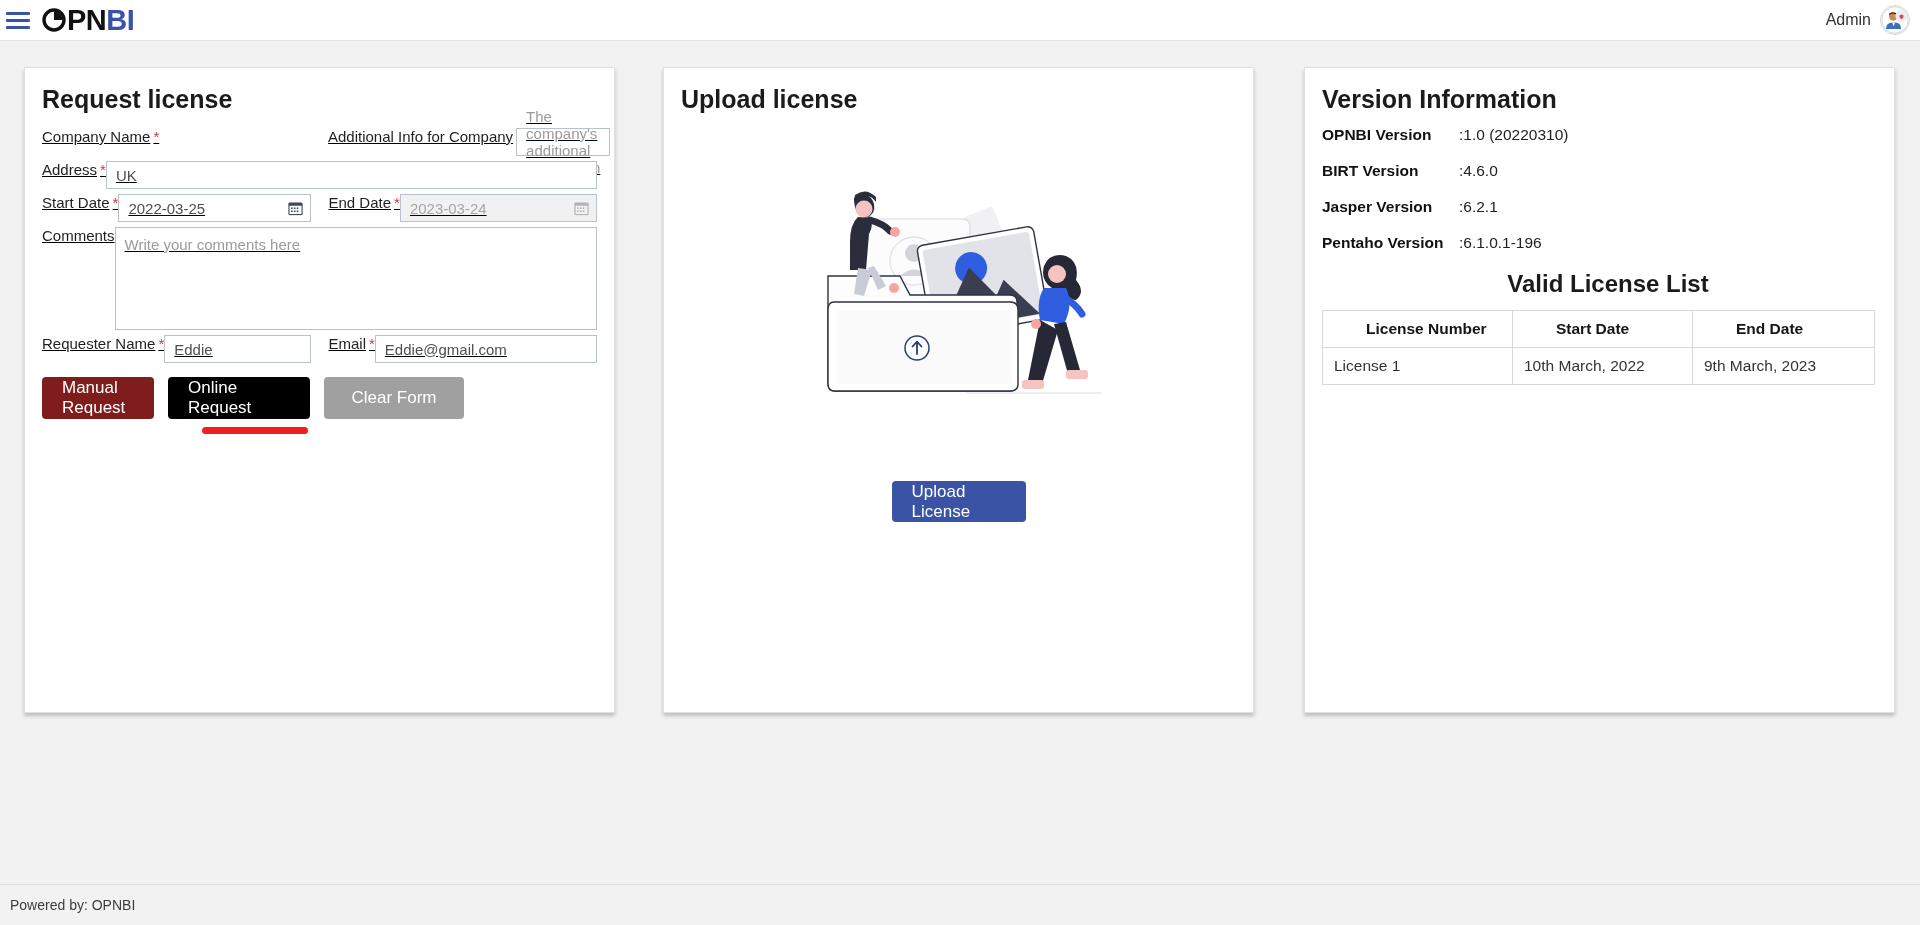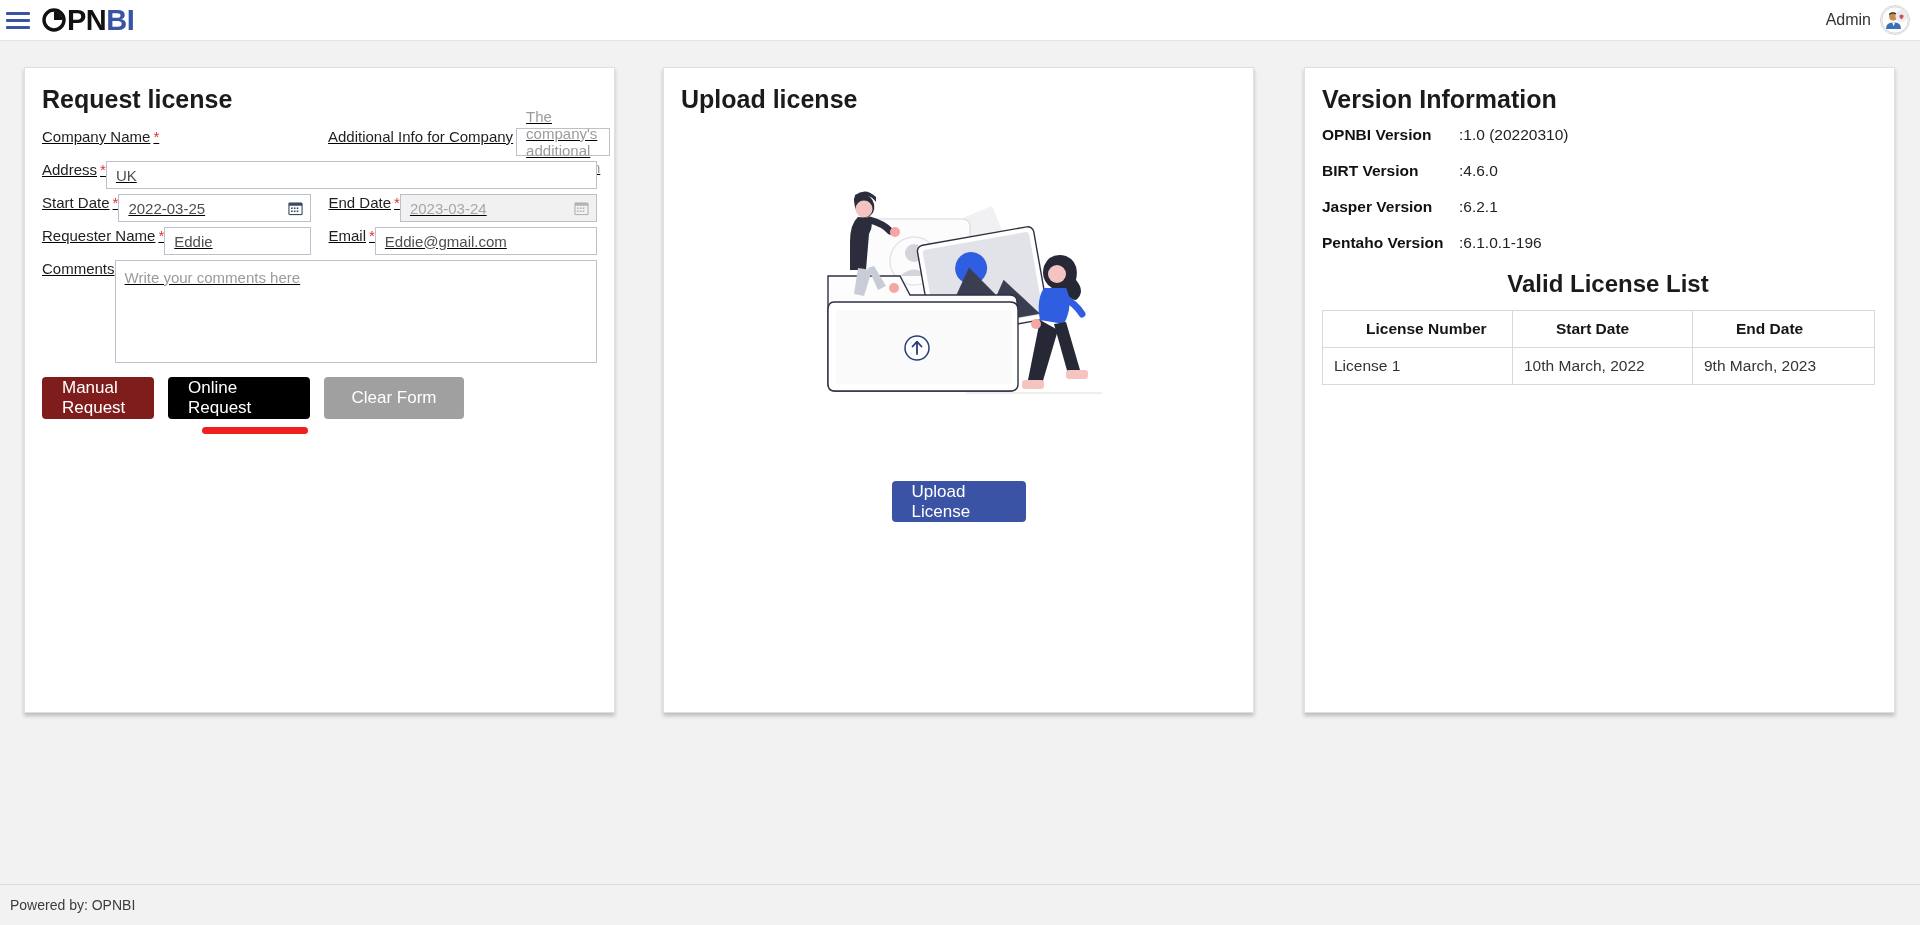--- a/index.html
+++ b/index.html
@@ -266,38 +266,38 @@
                 <rect x="3.3" y="10.6" width="1.7" height="1.7" fill="#b3b3b3"></rect>
                 <rect x="6.3" y="10.6" width="1.7" height="1.7" fill="#b3b3b3"></rect>
                 <rect x="9.3" y="10.6" width="1.7" height="1.7" fill="#b3b3b3"></rect>
               </svg>
             </span>
           </div>
         </div>
       </div>
 
       <div class="row">
-        <div class="field half">
-          <div class="field-label"><span>Requester Name</span><span class="req">*</span></div>
-          <div class="inp-wrap">
-            <div class="inp">Eddie</div>
-          </div>
-        </div>
-        <div class="field half">
-          <div class="field-label"><span>Email</span><span class="req">*</span></div>
-          <div class="inp-wrap">
-            <div class="inp">Eddie@gmail.com</div>
-          </div>
-        </div>
-      </div>
-
-      <div class="row">
         <div class="field full">
           <div class="field-label"><span>Comments</span></div>
           <div class="textarea">Write your comments here</div>
+        </div>
+      </div>
+
+      <div class="row">
+        <div class="field half">
+          <div class="field-label"><span>Requester Name</span><span class="req">*</span></div>
+          <div class="inp-wrap">
+            <div class="inp">Eddie</div>
+          </div>
+        </div>
+        <div class="field half">
+          <div class="field-label"><span>Email</span><span class="req">*</span></div>
+          <div class="inp-wrap">
+            <div class="inp">Eddie@gmail.com</div>
+          </div>
         </div>
       </div>
 
       <div class="btn-row">
         <div class="btn btn-primary">Manual Request</div>
         <div class="btn btn-dark">Online Request</div>
         <div class="btn btn-muted">Clear Form</div>
         <div class="annot-underline"></div>
       </div>
 

